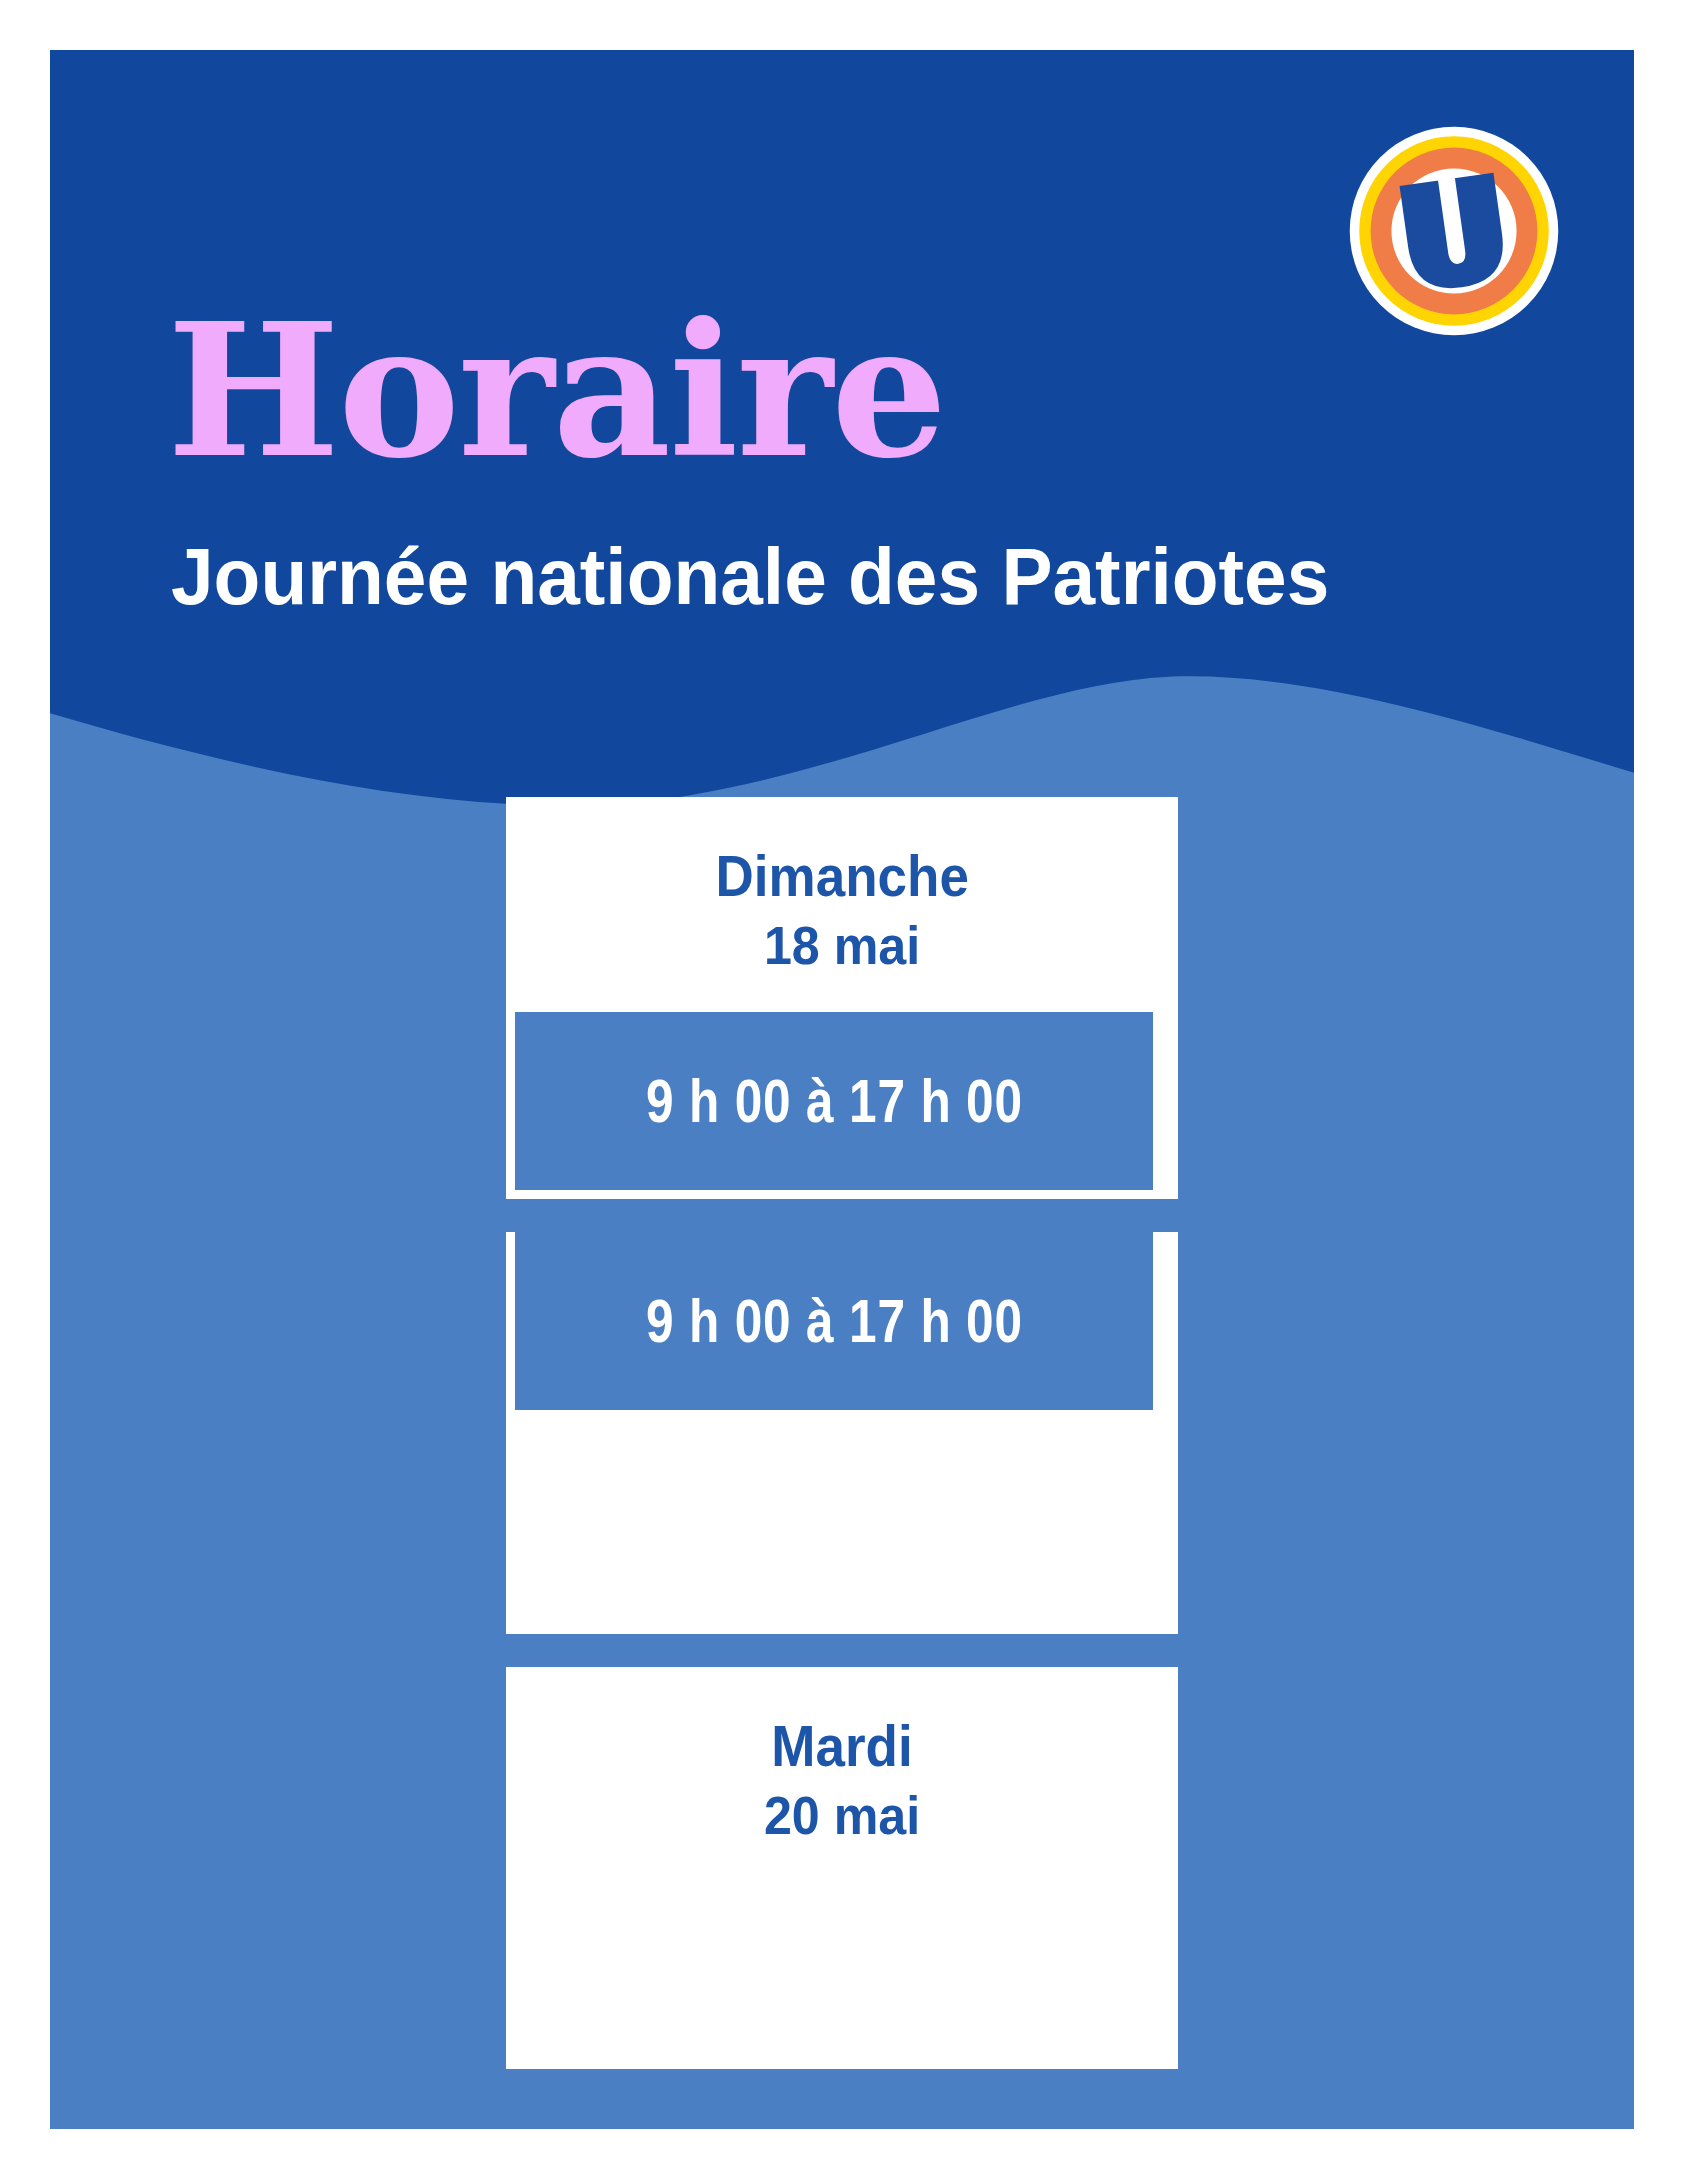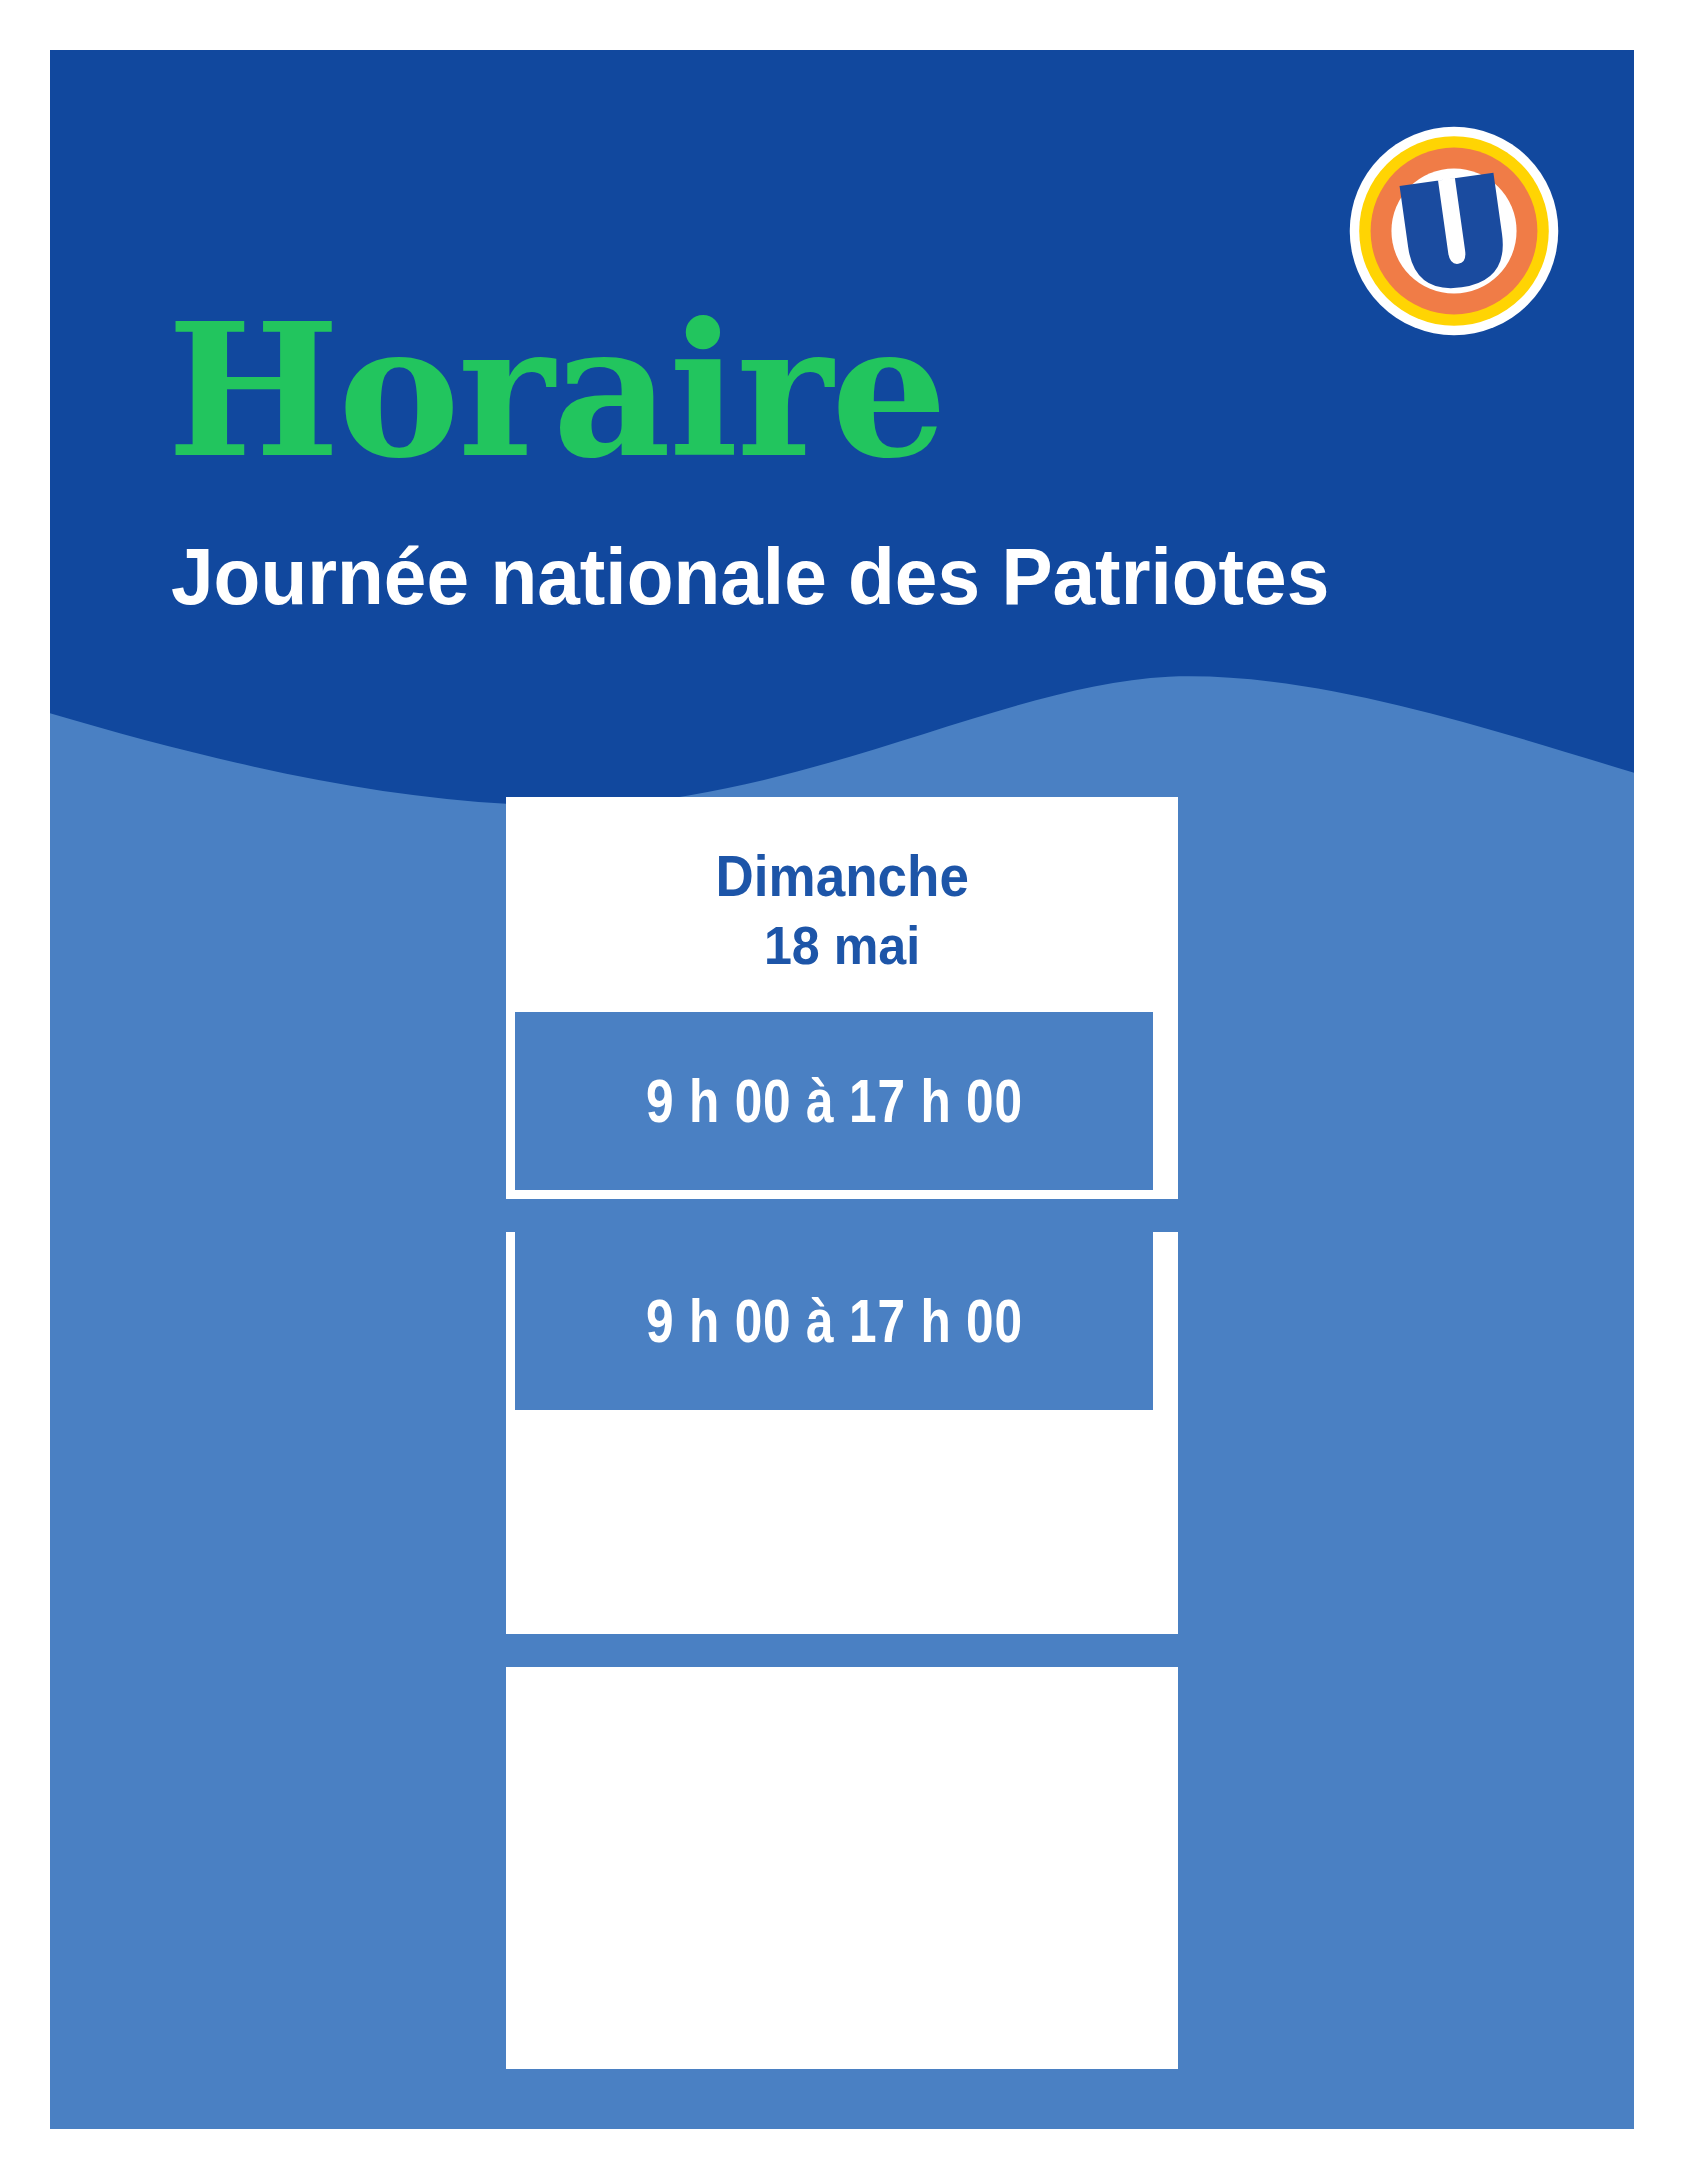--- a/index.html
+++ b/index.html
@@ -29,21 +29,21 @@
   .wave{
     position:absolute;left:0;top:0;width:1584px;height:2079px;
     display:block;
   }
   .poster-title{
     position:absolute;left:117px;top:249px;
     font-family:"DejaVu Serif", serif;
     font-weight:700;
     font-size:183px;
     line-height:1;
-    color:#22c55e;
+    color:#f0abfc;
     letter-spacing:-2px;
   }
   .poster-subtitle{
     position:absolute;left:121px;top:487px;
     font-weight:700;
     font-size:79px;
     line-height:1;
     color:#fff;
     transform:scaleX(0.97);
     transform-origin:left center;
@@ -140,18 +140,22 @@
         </div>
       </div>
 
       <div class="card">
         <div class="card-hours">
           <span class="hours-text">9 h 00 à 17 h 00</span>
         </div>
       </div>
 
       <div class="card">
+        <div class="card-head">
+          <div class="card-day">Mardi</div>
+          <div class="card-date">20 mai</div>
+        </div>
       </div>
 
     </div>
   </div>
 </div>
 
 
 </body></html>

